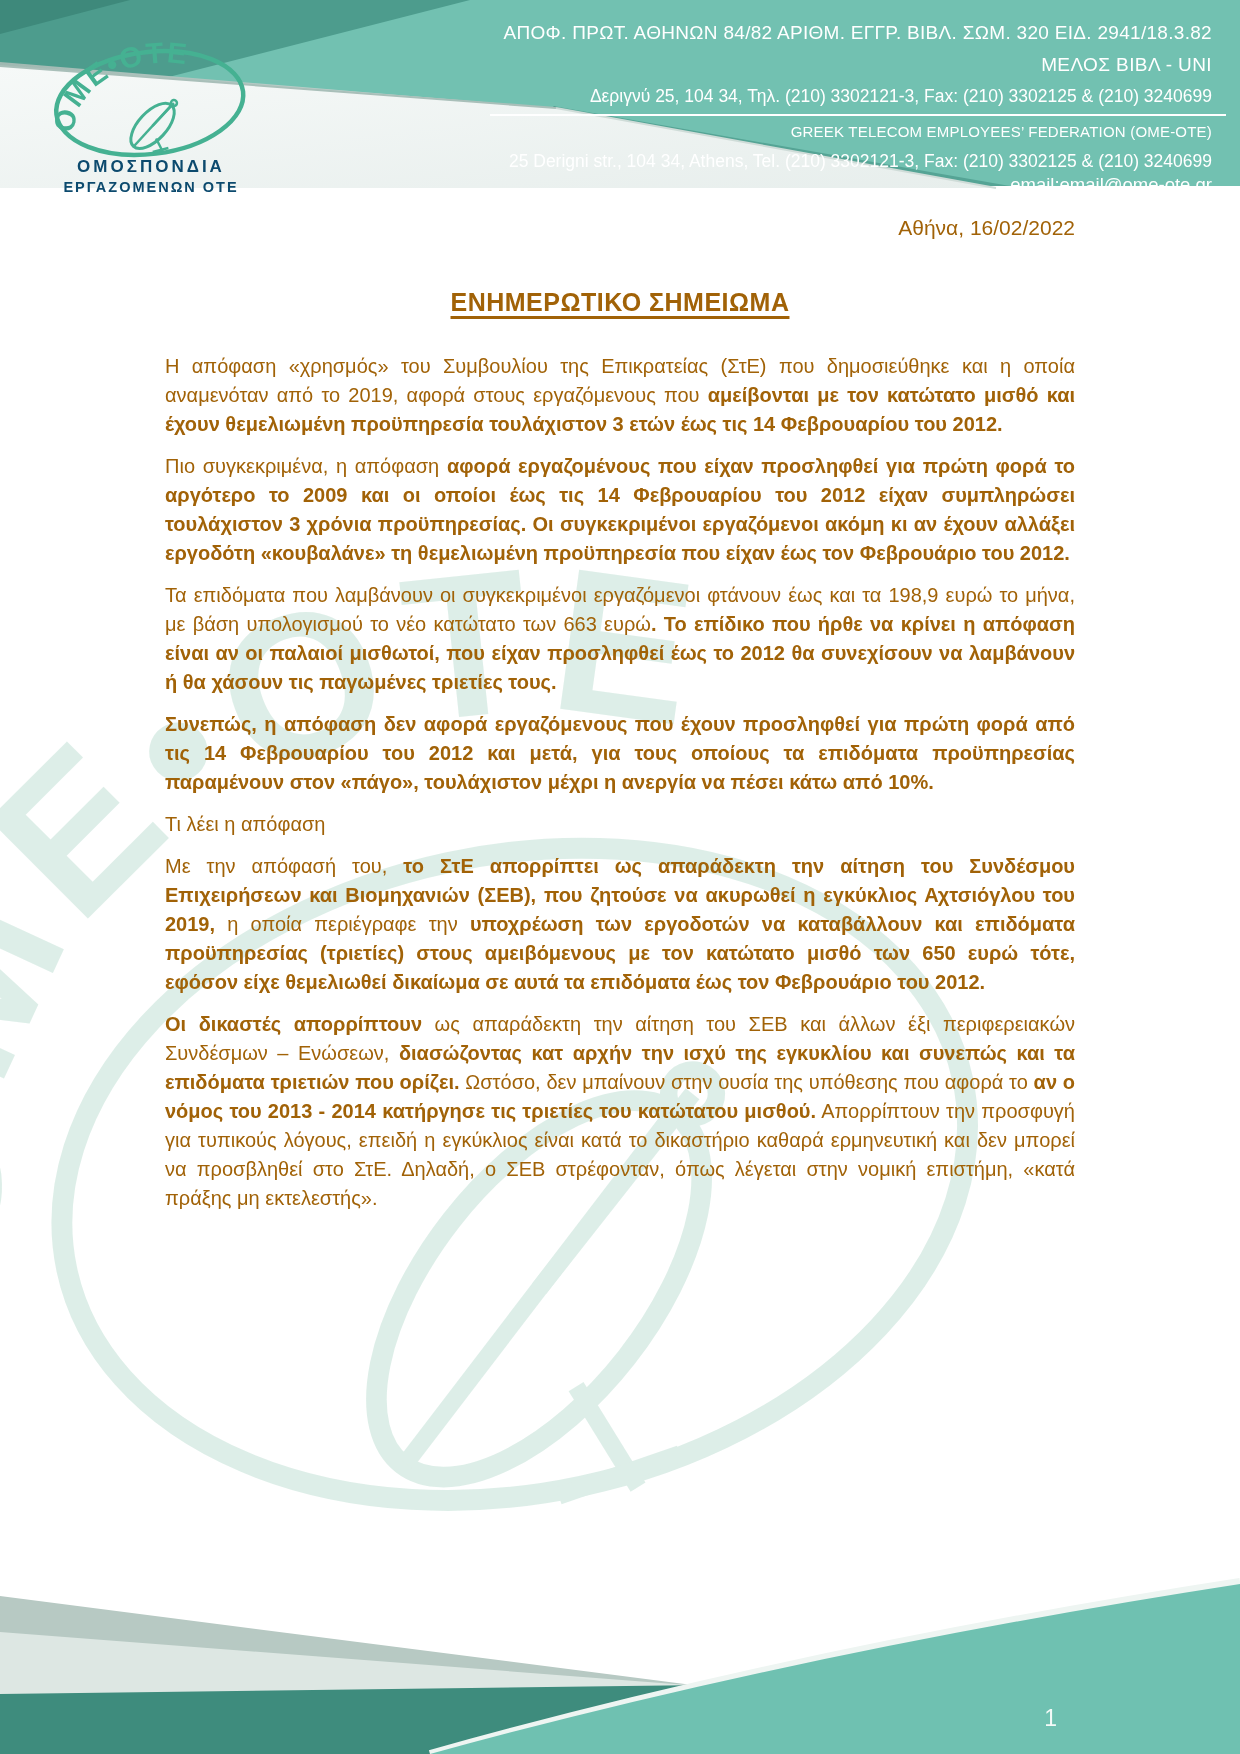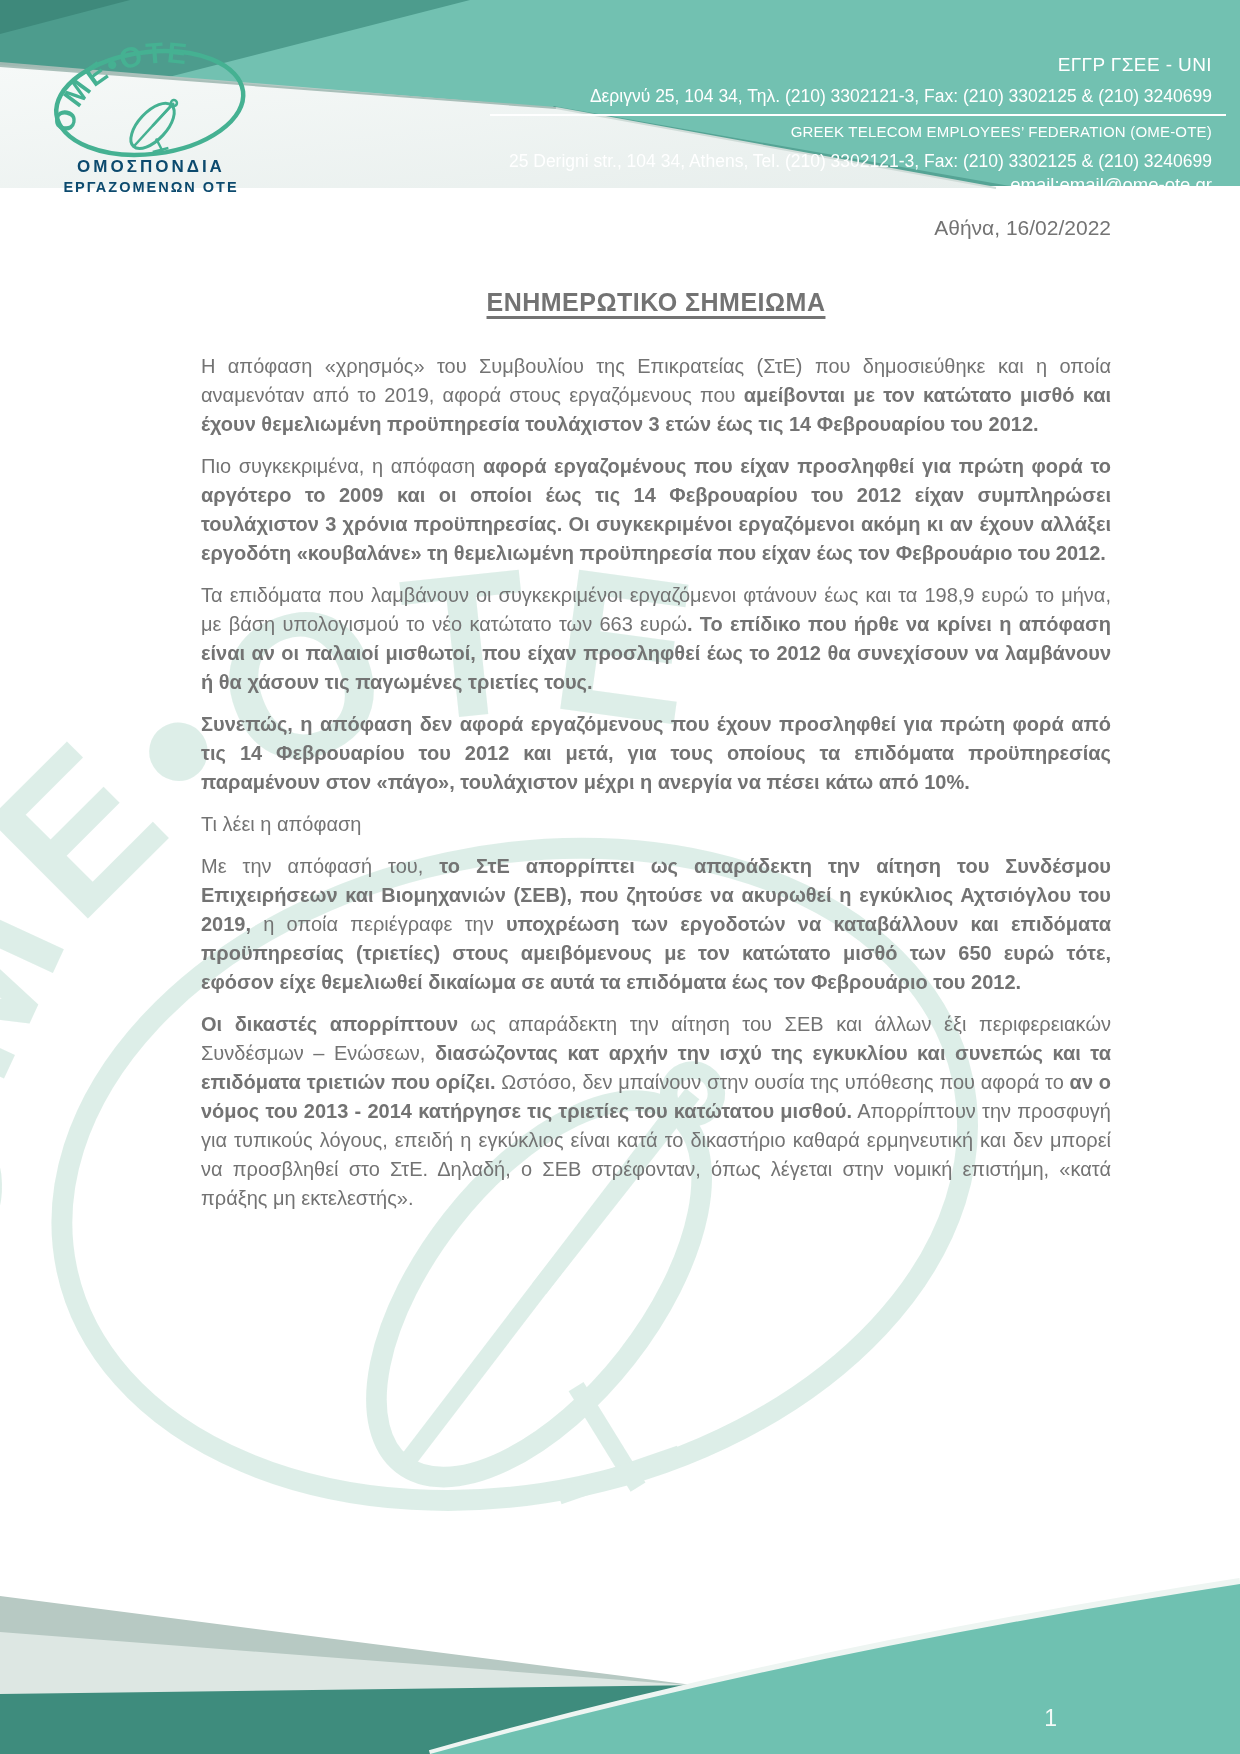--- a/index.html
+++ b/index.html
@@ -20,21 +20,21 @@
   .hdr-sep{position:absolute;top:114px;left:490px;right:14px;height:2px;background:#ffffff;z-index:4;}
   .hdr-l4{top:123px;font-size:15px;letter-spacing:.2px;}
   .hdr-l5{top:151px;font-size:17.5px;}
   .hdr-l6{top:174px;font-size:18.5px;}
   .logo-org{position:absolute;left:40px;width:222px;text-align:center;color:#0c4a6e;font-weight:700;z-index:4;}
   .logo-org1{top:157px;font-size:17px;letter-spacing:3px;}
   .logo-org2{top:179px;font-size:14.5px;letter-spacing:2px;}
   
   .watermark{position:absolute;left:-90px;top:520px;z-index:0;opacity:.55;transform:rotate(-12deg);}
   
-  .content{position:absolute;left:165px;width:910px;z-index:1;color:#737373;margin-left:36px;}
+  .content{position:absolute;left:165px;width:910px;z-index:1;color:#a16207;}
   .date-line{top:216px;text-align:right;font-size:21px;padding-right:32px;}
   .doc-title{top:288px;text-align:center;font-size:25px;font-weight:700;letter-spacing:.5px;}
   .doc-title span{text-decoration:underline;text-decoration-thickness:2.5px;text-underline-offset:5px;text-align:center;}
   .doc-body{top:352px;}
   .doc-body p{margin:0 0 13px 0;font-size:20px;line-height:29px;text-align:justify;}
   .doc-body .b{font-weight:700;}
   
   .footer{position:absolute;bottom:0;left:0;width:1240px;height:220px;z-index:3;}
   .page-number{position:absolute;right:183px;bottom:22px;color:#f4faf8;font-size:23px;z-index:4;}
 </style>
@@ -75,21 +75,22 @@
         <g transform="translate(150,126)" stroke="#45b192" fill="none">
           <ellipse rx="28" ry="14" transform="rotate(-40)" stroke-width="3"></ellipse>
           <line x1="-21" y1="18" x2="21" y2="-18" stroke-width="2.5"></line>
           <line x1="0" y1="0" x2="24" y2="-20" stroke-width="2.5"></line>
           <circle cx="24" cy="-20" r="3" stroke-width="2.5"></circle>
           <line x1="2" y1="13" x2="7" y2="27" stroke-width="2.5"></line>
           <line x1="-3" y1="26" x2="13" y2="24" stroke-width="2.5"></line>
         </g>
       </g>
     </svg>
-    <div class="hdr-text hdr-l2">ΕΓΓΡ ΓΣΕΕ - UNI</div>
+    <div class="hdr-text hdr-l1">ΑΠΟΦ. ΠΡΩΤ. ΑΘΗΝΩΝ 84/82 ΑΡΙΘΜ. ΕΓΓΡ. ΒΙΒΛ. ΣΩΜ. 320 ΕΙΔ. 2941/18.3.82</div>
+    <div class="hdr-text hdr-l2">ΜΕΛΟΣ ΒΙΒΛ - UNI</div>
     <div class="hdr-text hdr-l3">Δεριγνύ 25, 104 34, Τηλ. (210) 3302121-3, Fax: (210) 3302125 &amp; (210) 3240699</div>
     <div class="hdr-sep"></div>
     <div class="hdr-text hdr-l4">GREEK TELECOM EMPLOYEES’ FEDERATION (OME-OTE)</div>
     <div class="hdr-text hdr-l5">25 Derigni str., 104 34, Athens, Tel. (210) 3302121-3, Fax: (210) 3302125 &amp; (210) 3240699</div>
     <div class="hdr-text hdr-l6">email:email@ome-ote.gr</div>
     <div class="logo-org logo-org1">ΟΜΟΣΠΟΝΔΙΑ</div>
     <div class="logo-org logo-org2">ΕΡΓΑΖΟΜΕΝΩΝ ΟΤΕ</div>
   </div>
 
   <div class="watermark">

